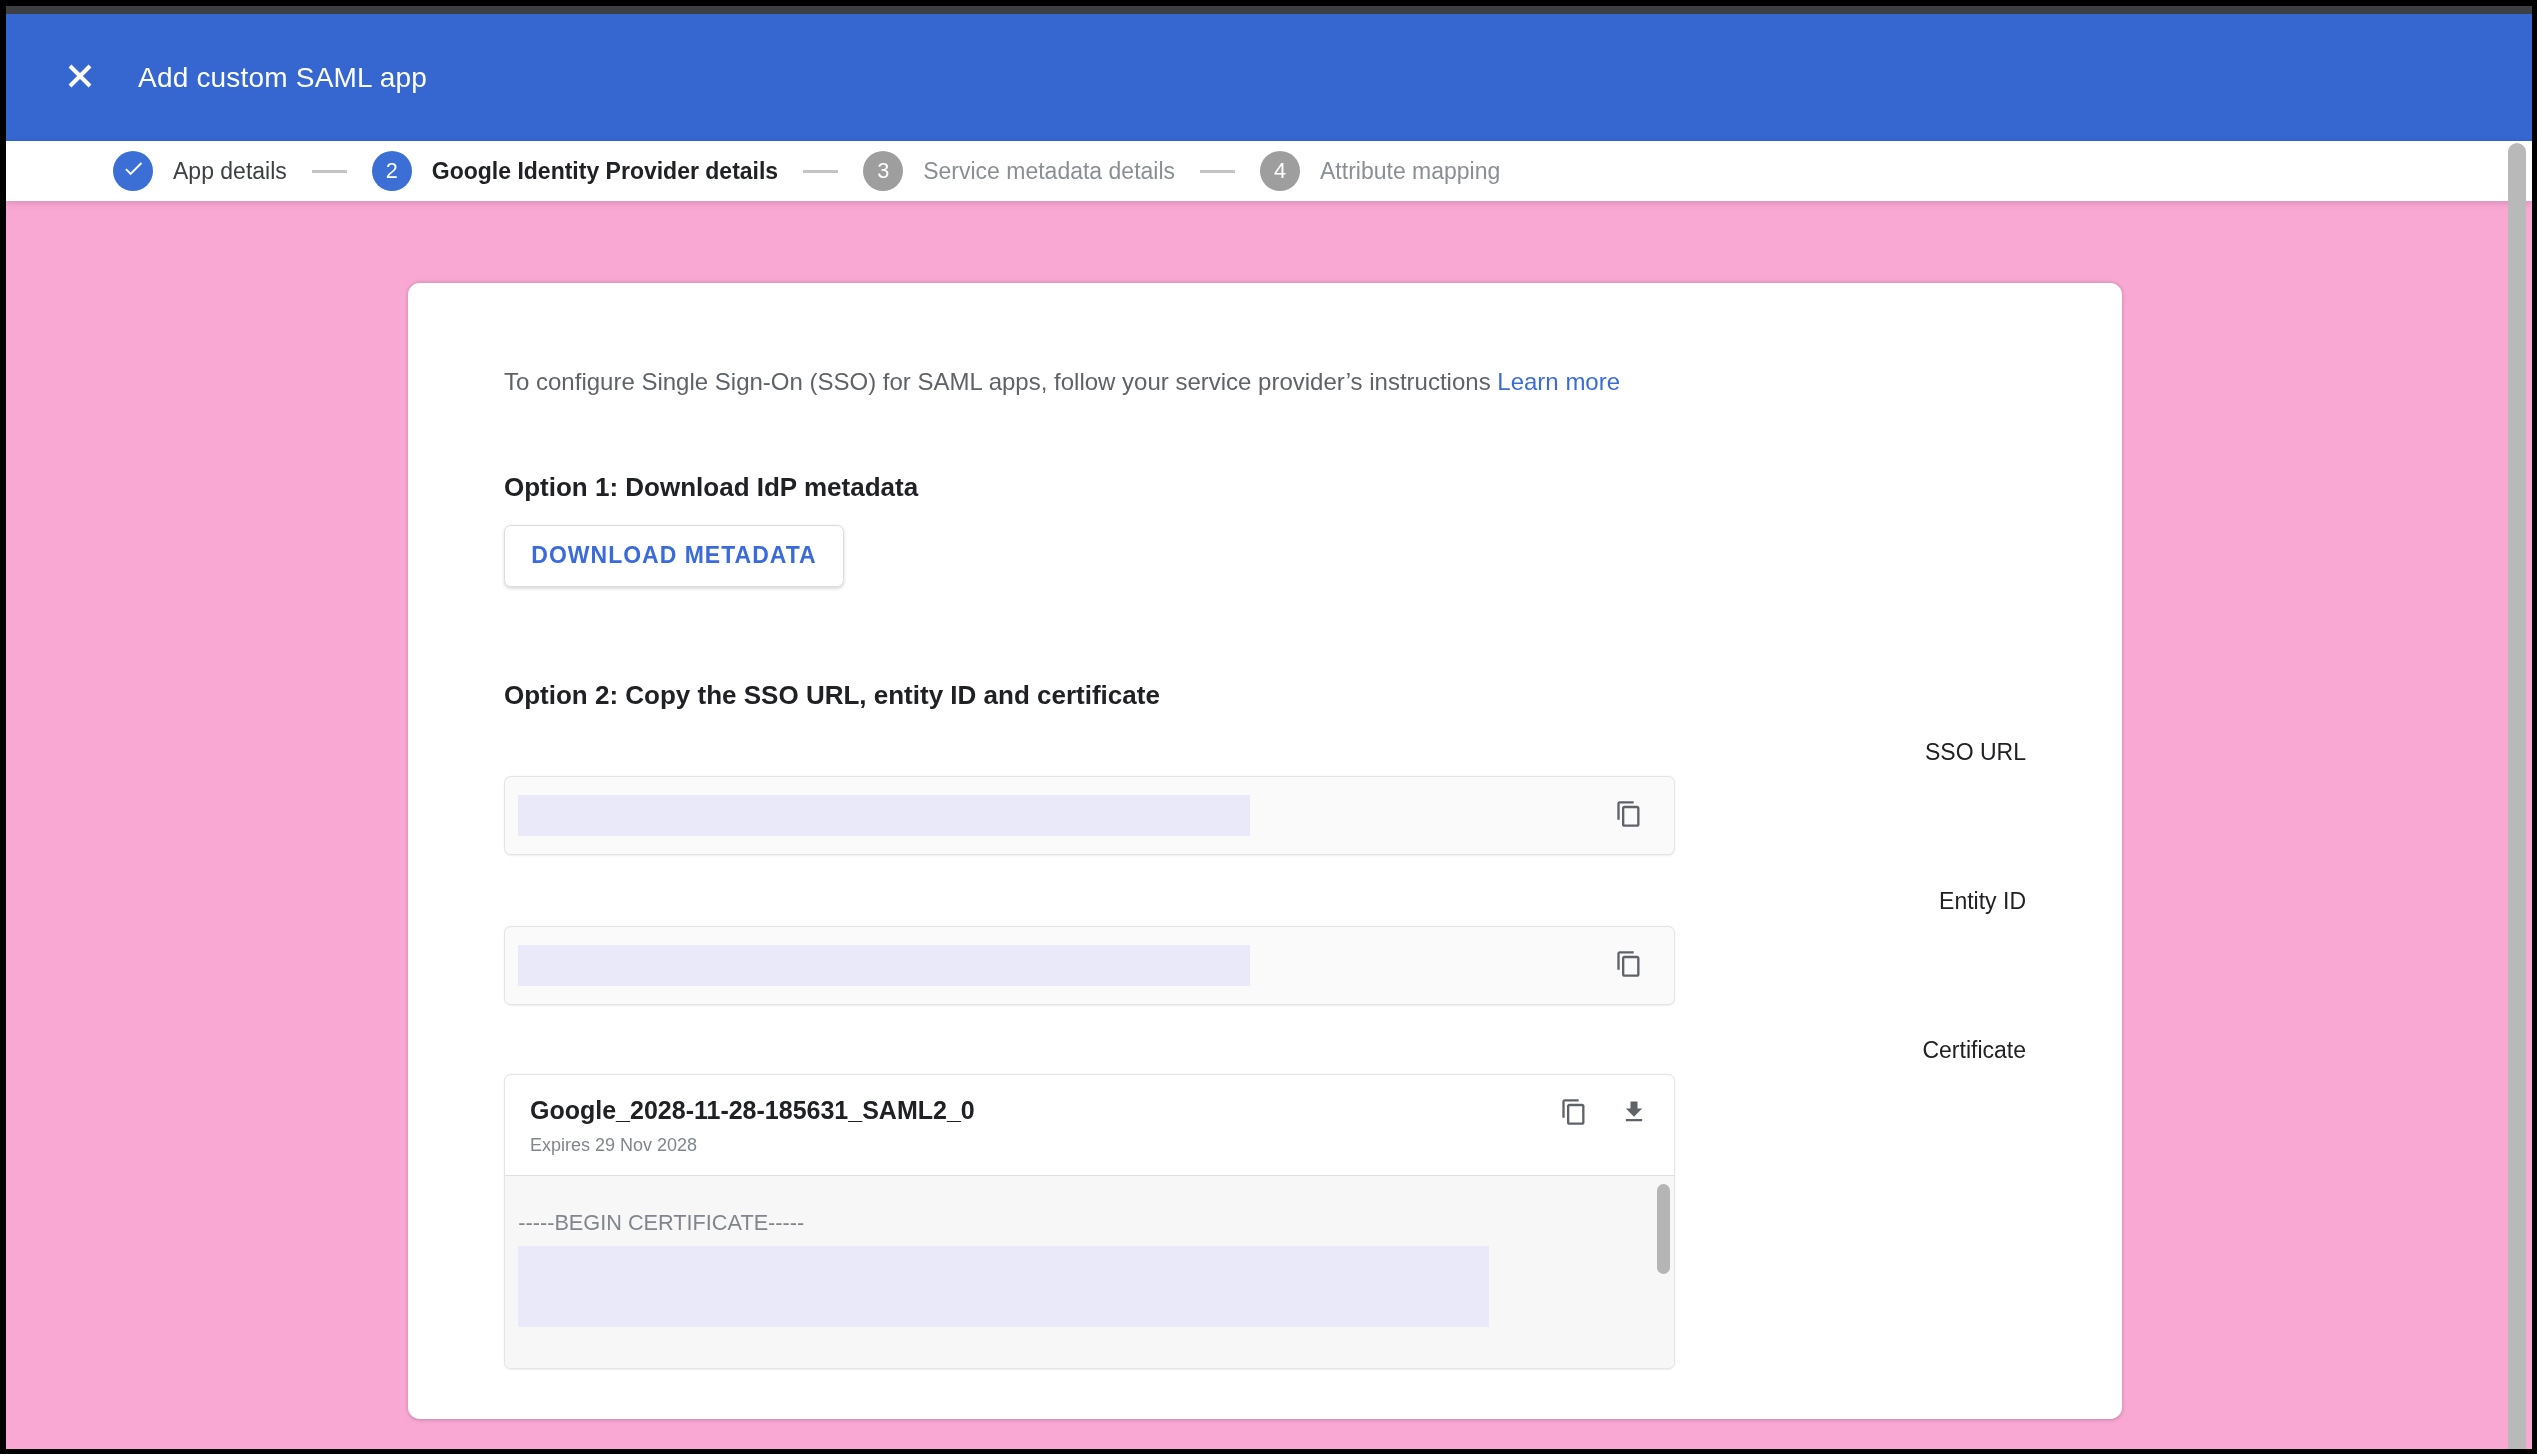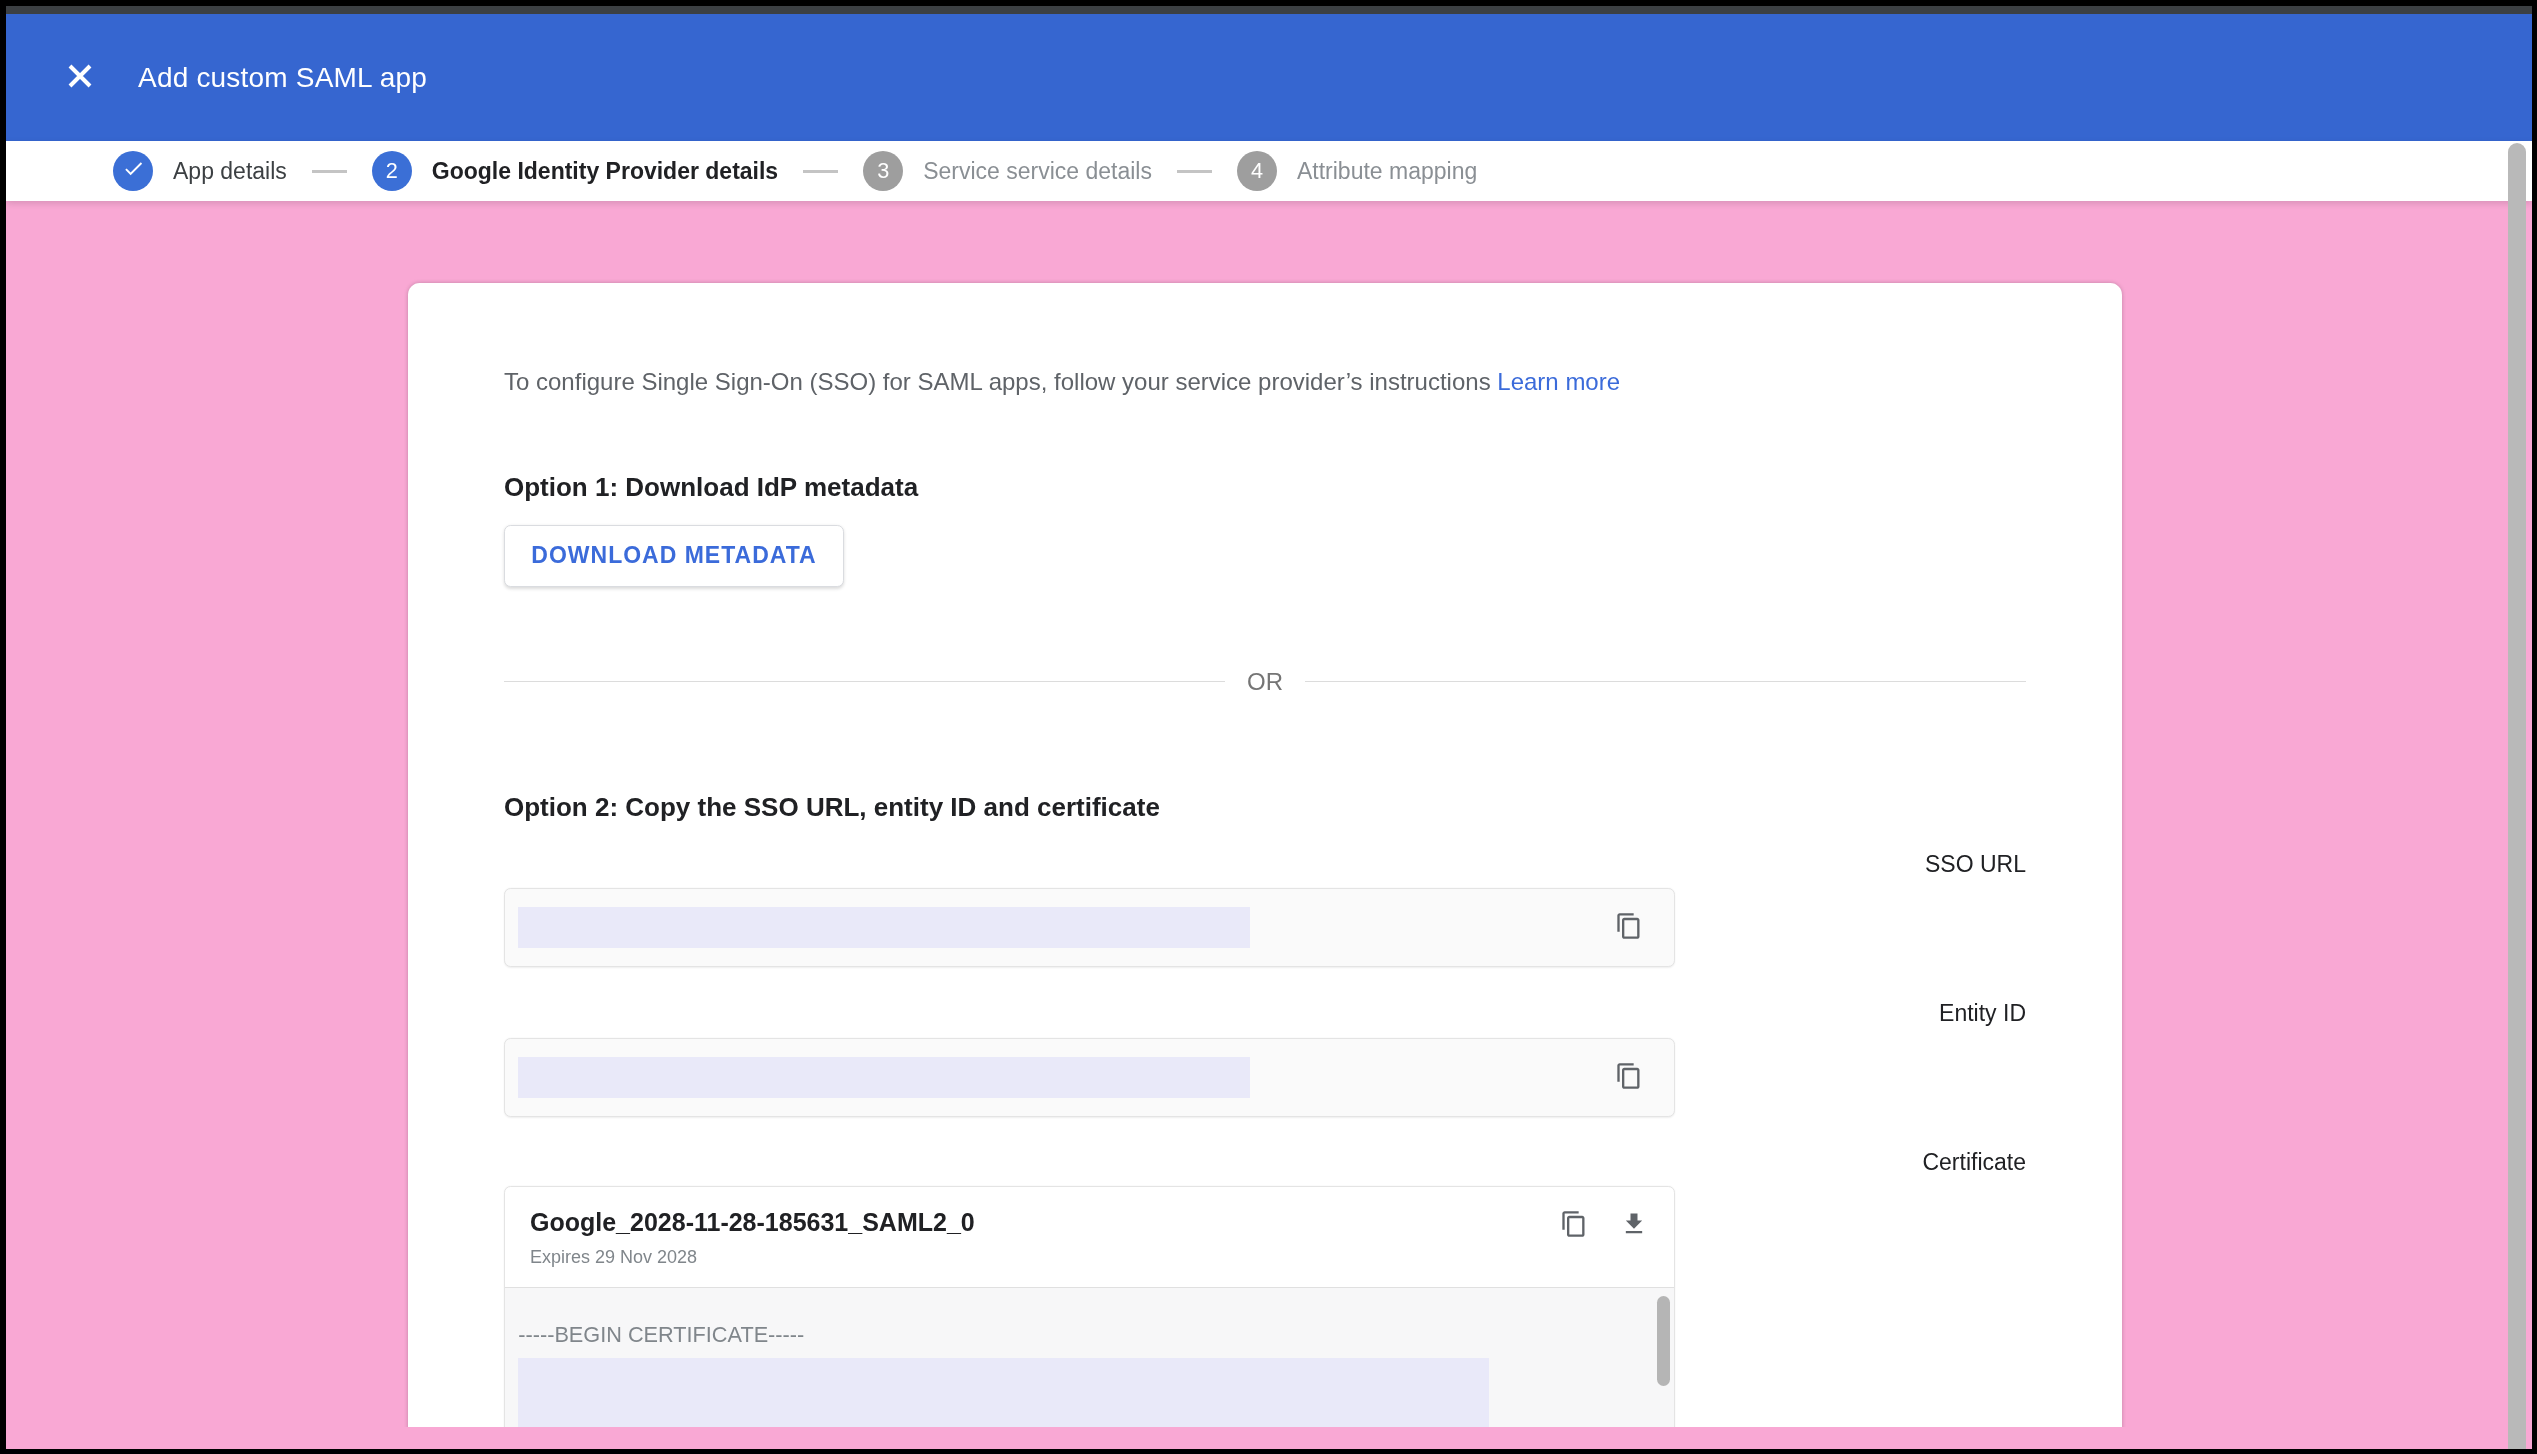--- a/index.html
+++ b/index.html
@@ -197,45 +197,40 @@
     <div class="step-dash"></div>
 
     <div class="step">
       <div class="step-circle active">2</div>
       <div class="step-label active">Google Identity Provider details</div>
     </div>
     <div class="step-dash"></div>
 
     <div class="step">
       <div class="step-circle inactive">3</div>
-      <div class="step-label inactive">Service service details</div>
+      <div class="step-label inactive">Service metadata details</div>
     </div>
     <div class="step-dash"></div>
 
     <div class="step">
       <div class="step-circle inactive">4</div>
       <div class="step-label inactive">Attribute mapping</div>
     </div>
   </div>
 
   <div class="content">
     <div class="card">
 
       <p class="intro"><span>To configure Single Sign-On (SSO) for SAML apps, follow your service provider’s instructions</span>
         <a>Learn more</a></p>
 
       <div class="opt-heading">Option 1: Download IdP metadata</div>
 
       <button class="dl-btn">DOWNLOAD METADATA</button>
 
-      <div class="or-row">
-        <div class="line"></div>
-        <span>OR</span>
-        <div class="line"></div>
-      </div>
 
       <div class="opt-heading opt2-heading">Option 2: Copy the SSO URL, entity ID and certificate</div>
 
       <div class="field-label">SSO URL</div>
       <div class="field">
         <div class="redact"></div>
         <div class="icon-btn">
           <span>
             <svg viewBox="0 0 24 24">
                 <path d="M16 1H4c-1.1 0-2 .9-2 2v14h2V3h12V1zm3 4H8c-1.1 0-2 .9-2 2v14c0 1.1.9 2 2 2h11c1.1 0 2-.9 2-2V7c0-1.1-.9-2-2-2zm0 16H8V7h11v14z"></path>

